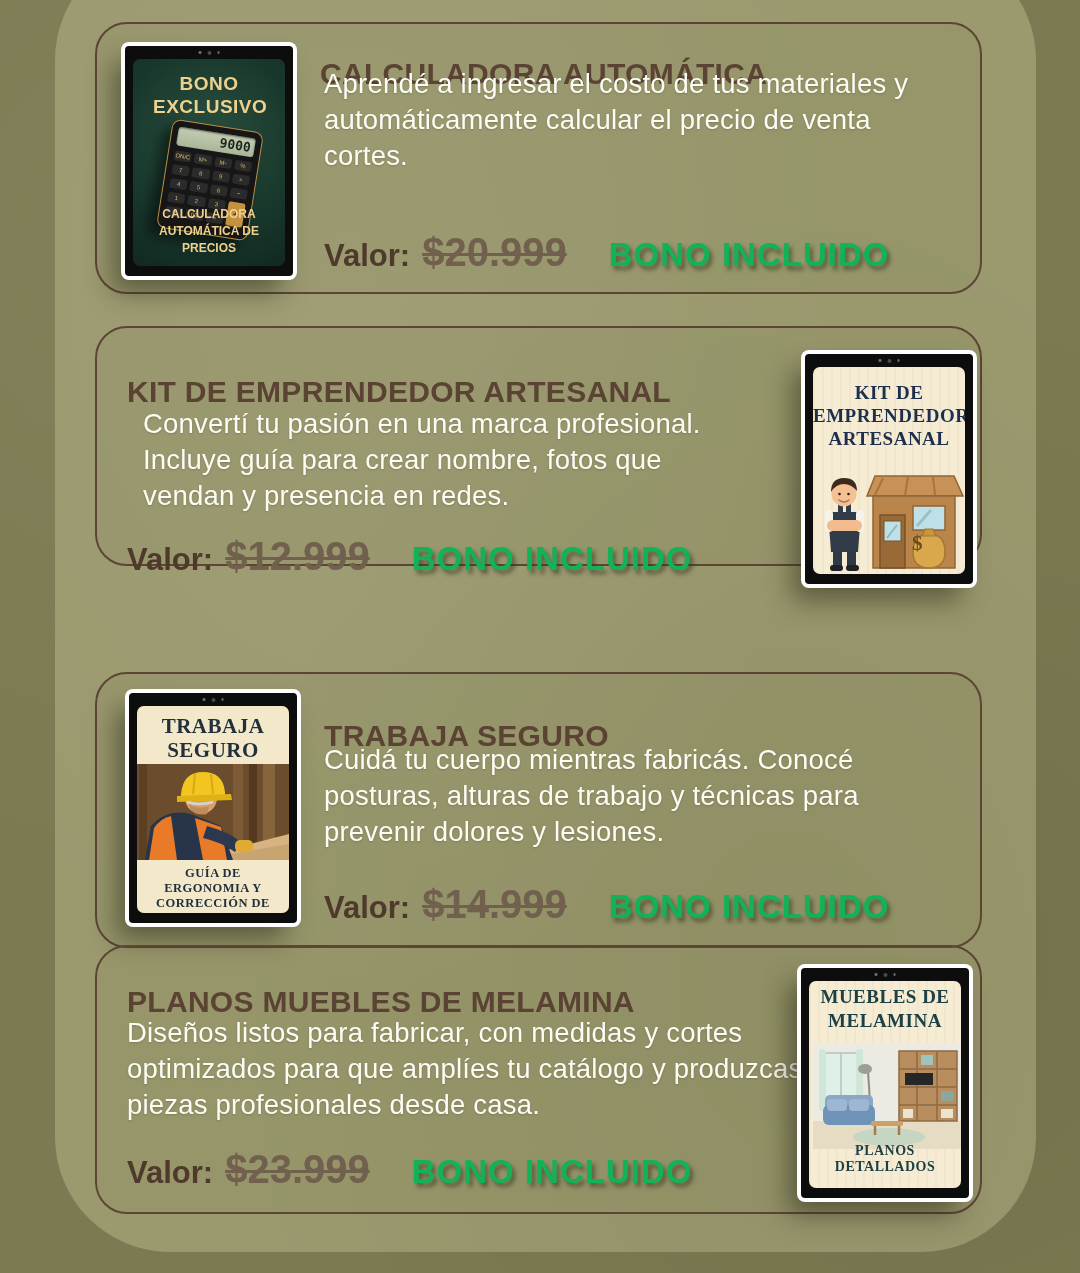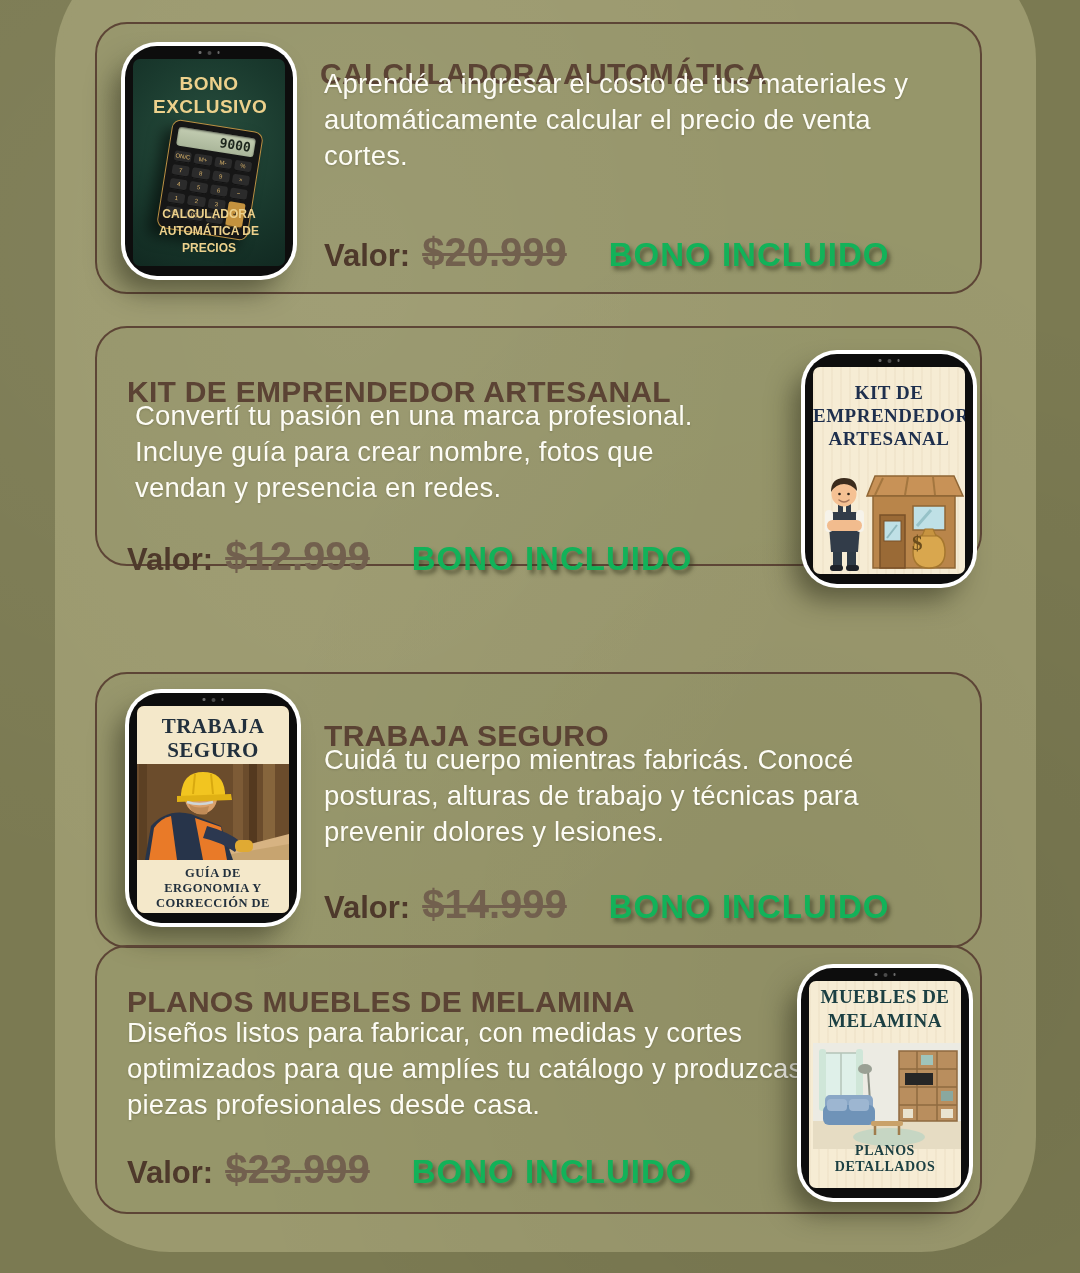--- a/index.html
+++ b/index.html
@@ -52,21 +52,21 @@
   .badge{
     font-weight:700;font-size:33px;letter-spacing:1px;color:#12b259;
     margin-left:42px;
     text-shadow:3px 4px 4px rgba(52,52,28,.6);
     white-space:nowrap;
   }
 
   
   .tablet{
     position:absolute;width:168px;height:230px;background:#0d0d0d;
-    border-radius:32px;box-sizing:border-box;padding:13px 8px 10px;
+    border-radius:4px;box-sizing:border-box;padding:13px 8px 10px;
     box-shadow:0 0 0 4px #ffffff, -12px 16px 26px rgba(32,32,16,.5);
   }
   .t1{left:28px;top:22px;}
   .t2{left:708px;top:26px;}
   .t3{left:32px;top:19px;}
   .t4{left:704px;top:21px;}
   .cam{position:absolute;top:4.5px;left:50%;transform:translateX(-50%);display:flex;gap:6px;align-items:center;}
   .cam i{display:block;width:2.5px;height:2.5px;border-radius:50%;background:#6d6d6d;}
   .cam i:nth-child(2){width:4px;height:4px;background:#4a4a4a;}
   .screen{position:relative;width:100%;height:100%;border-radius:7px;overflow:hidden;}
@@ -180,21 +180,21 @@
     <p class="desc" style="left:227px;top:42px;width:625px;margin:0;">Aprendé a ingresar el costo de tus materiales y automáticamente calcular el precio de venta cortes.</p>
     <div class="valor-row" style="left:227px;top:206px;">
       <span class="valor-label">Valor:</span>
       <span class="price">$20.999</span>
       <span class="badge">BONO INCLUIDO</span>
     </div>
   </section>
 
   <section class="card c2">
     <h2 class="title" style="left:30px;top:22px;">KIT DE EMPRENDEDOR ARTESANAL</h2>
-    <p class="desc" style="left:30px;top:62px;width:600px;margin:8px;">Convertí tu pasión en una marca profesional. Incluye guía para crear nombre, fotos que vendan y presencia en redes.</p>
+    <p class="desc" style="left:30px;top:62px;width:600px;margin:16px;">Convertí tu pasión en una marca profesional. Incluye guía para crear nombre, fotos que vendan y presencia en redes.</p>
     <div class="valor-row" style="left:30px;top:206px;">
       <span class="valor-label">Valor:</span>
       <span class="price">$12.999</span>
       <span class="badge">BONO INCLUIDO</span>
     </div>
     <div class="tablet t2">
       <div class="cam">
           <i></i>
           <i></i>
           <i></i>

